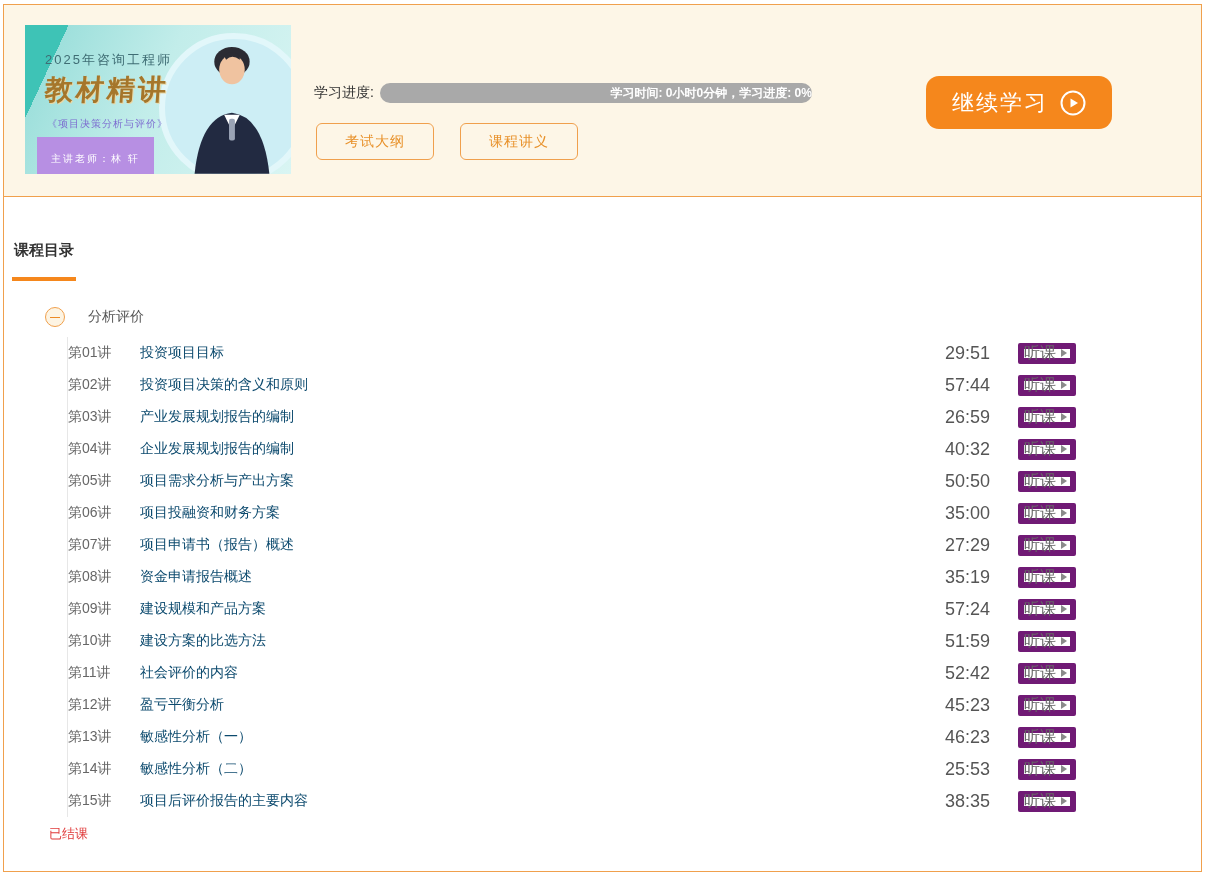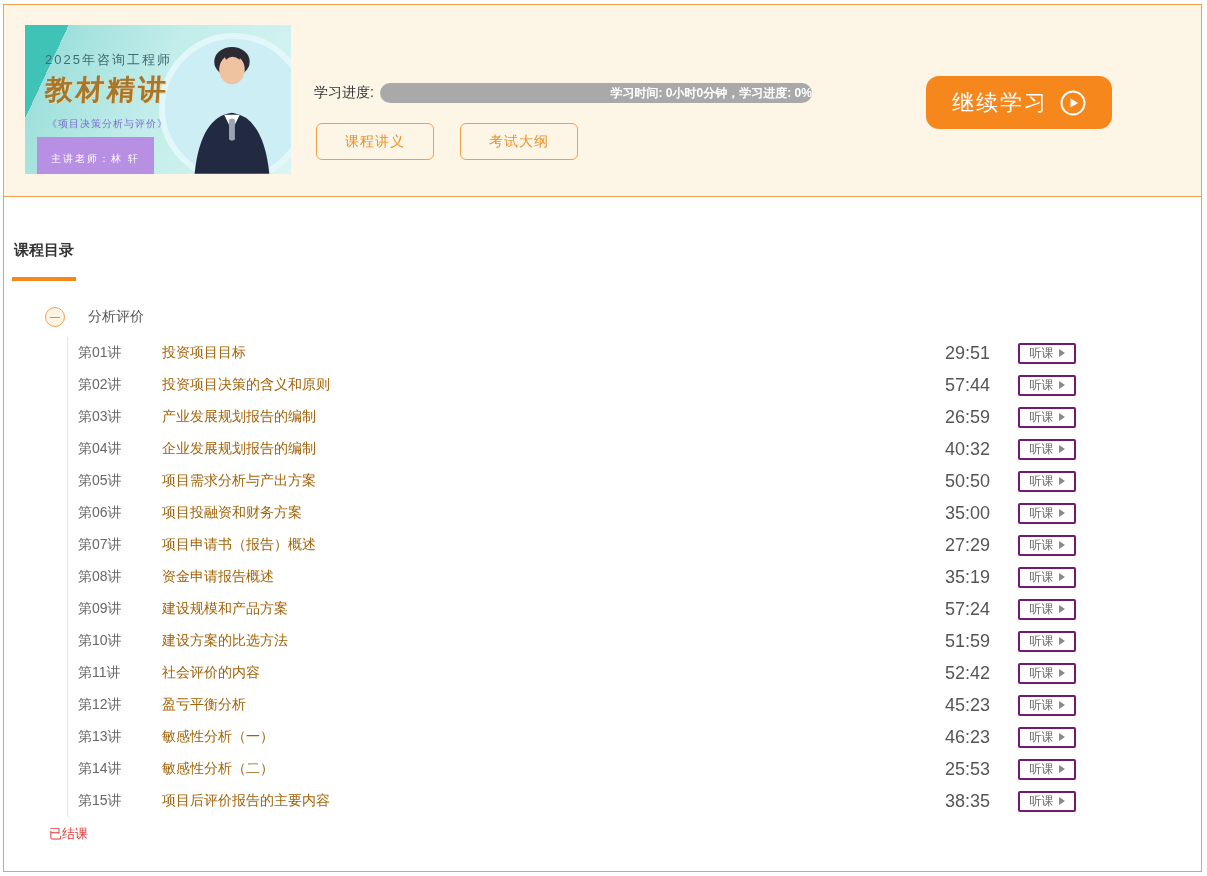--- a/index.html
+++ b/index.html
@@ -68,29 +68,29 @@
   }
   .collapse-icon::after {
     content:""; position:absolute; left:4px; right:4px; top:8.5px; height:1.5px; background:#ec8a25;
   }
   .section-title { font-size:14px; color:#555; }
   .lecture-list {
     position:absolute; left:63px; top:140px; width:1009px;
     border-left:1px solid #e7e7e7;
   }
   .lecture-row { height:32px; display:flex; align-items:center; }
-  .lec-no { margin-left:10px; font-size:14px; color:#666; width:54px; }
-  .lec-title { margin-left:30px; font-size:14px; color:#a16207; }
+  .lec-no { margin-left:0; font-size:14px; color:#666; width:54px; }
+  .lec-title { margin-left:18px; font-size:14px; color:#0c4a6e; }
   .lec-spacer { flex:1; }
   .lec-duration { width:50px; text-align:right; font-size:18px; color:#555; }
   .listen-btn {
     margin-left:28px; width:58px; height:21px; background:#fff;
-    border:2px solid #701a75; border-radius:2px; color:#666; font-size:12px;
+    border:6px solid #701a75; border-radius:2px; color:#666; font-size:16px;
     font-family:inherit; cursor:pointer; display:flex; align-items:center;
-    justify-content:center; gap:5px; padding:0;
+    gap:5px; padding:0;
   }
   .tri-right {
     width:0; height:0; border-left:6px solid #8a8a8a;
     border-top:4px solid transparent; border-bottom:4px solid transparent;
   }
   .footer-status { position:absolute; left:45px; top:628px; font-size:13px; color:#e03b3b; }
 </style>
 </head>
 <body>
 
@@ -116,22 +116,22 @@
 
 
     <div class="progress-row">
       <span class="progress-label">学习进度:</span>
       <div class="progress-pill">
         <span>学习时间: 0小时0分钟，学习进度: 0%</span>
       </div>
     </div>
 
     <div class="doc-btn-row">
+      <button class="doc-btn">考试大纲</button>
       <button class="doc-btn">课程讲义</button>
-      <button class="doc-btn">考试大纲</button>
     </div>
 
     <button class="continue-btn">
       <span>继续学习</span>
       <svg width="26" height="26" viewBox="0 0 26 26">
         <circle cx="13" cy="13" r="11.5" fill="none" stroke="#fff" stroke-width="2"></circle>
         <path d="M10.5 8.5 L18 13 L10.5 17.5 Z" fill="#fff"></path>
       </svg>
     </button>
   </div>

